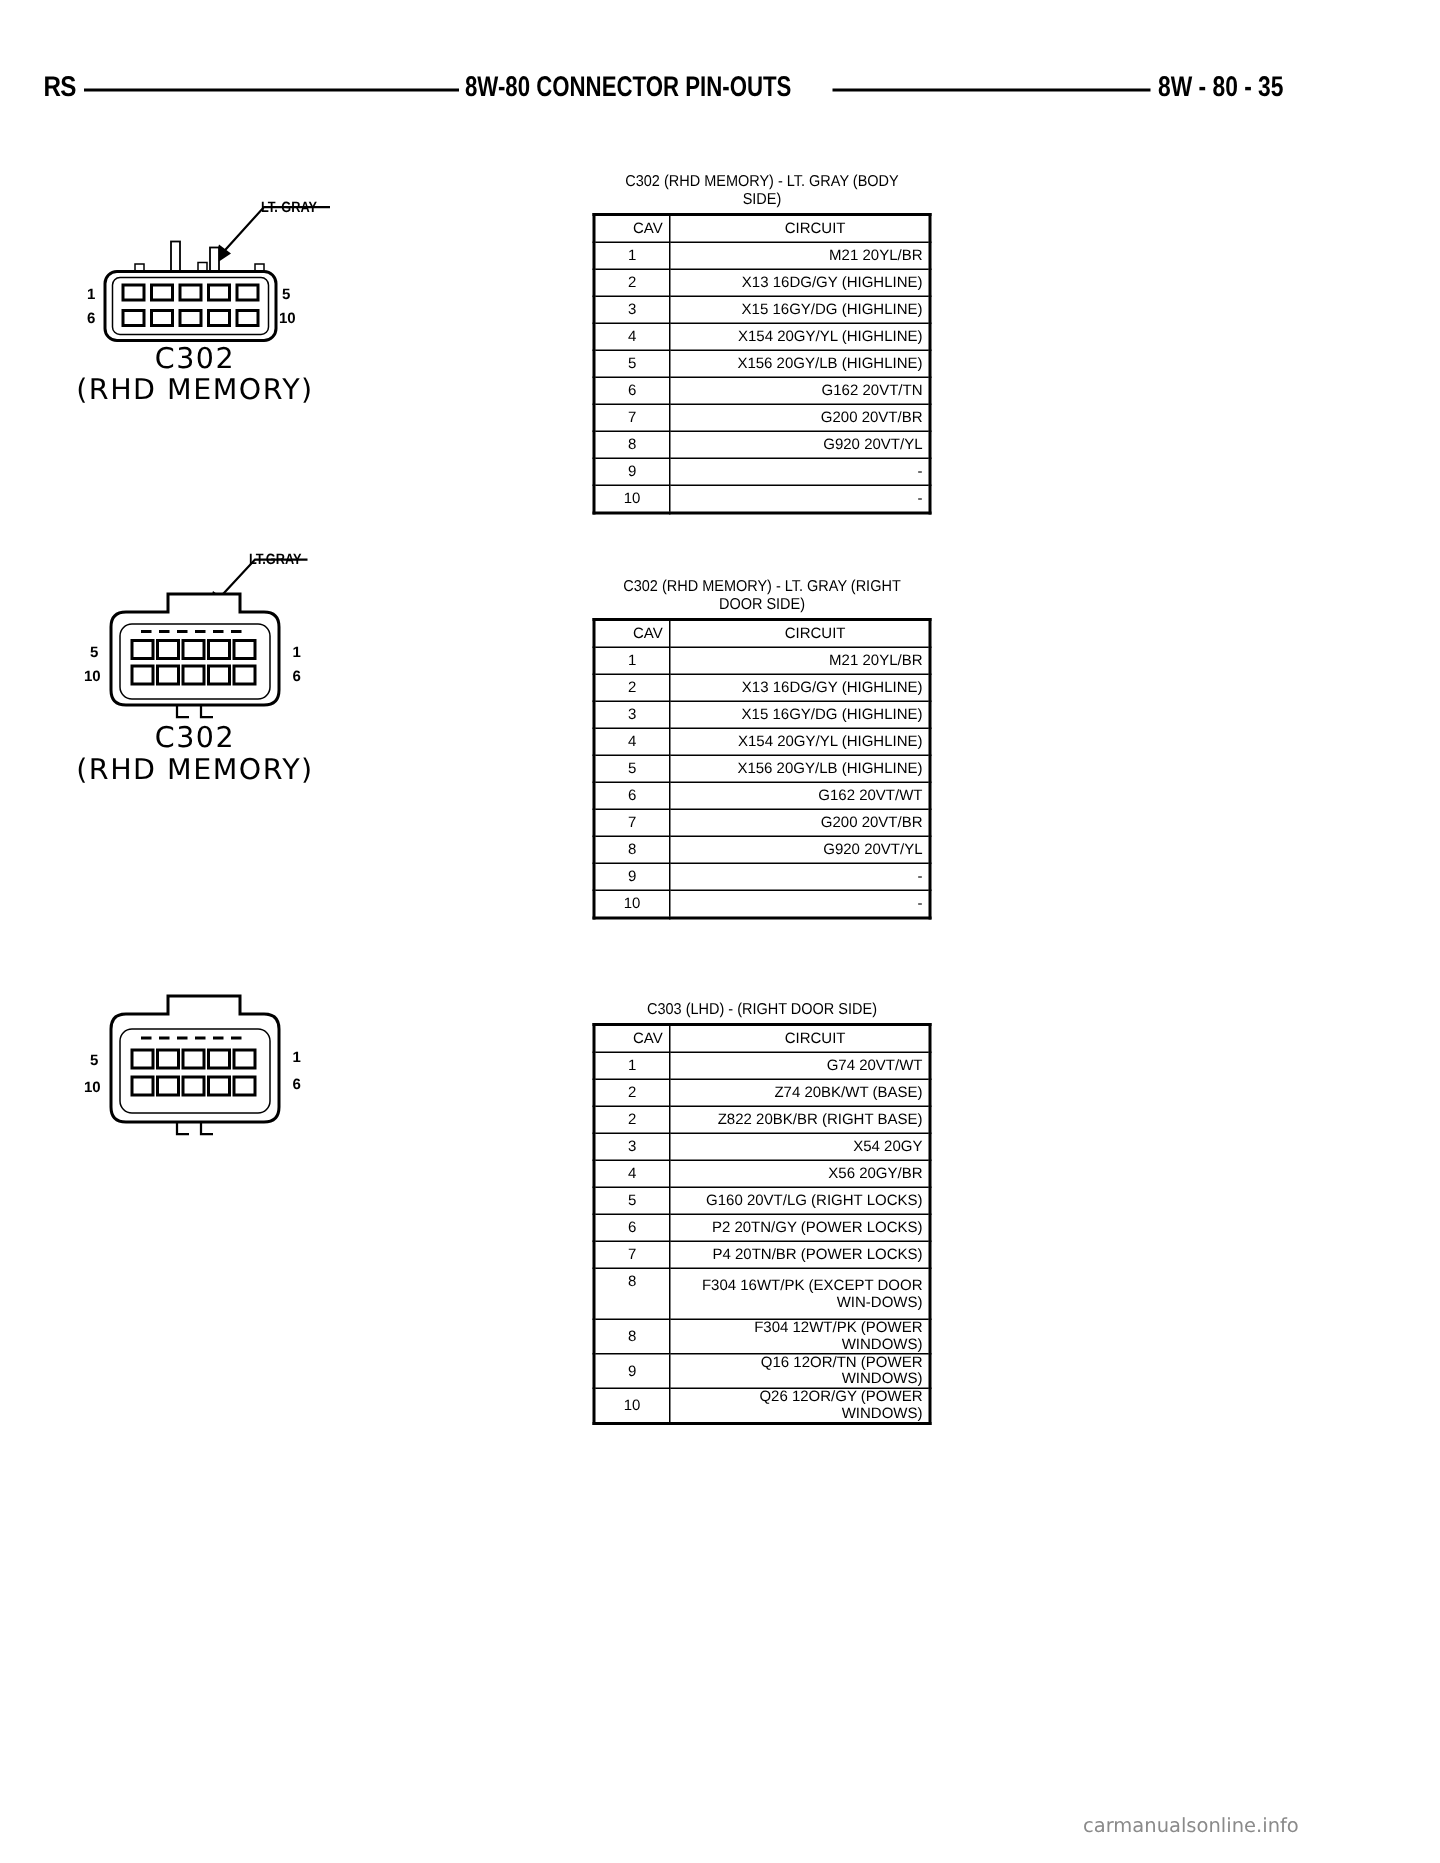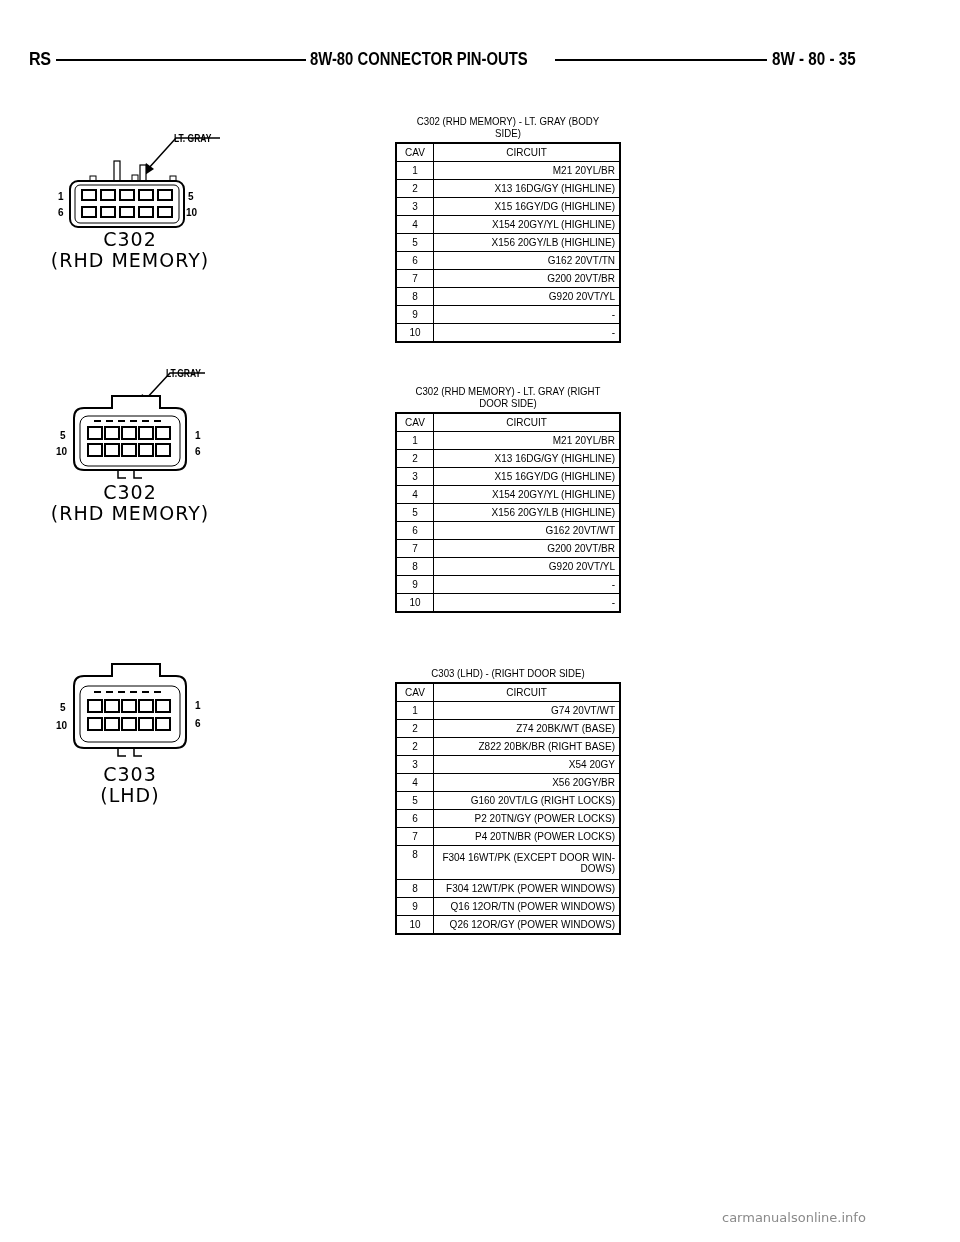--- a/index.html
+++ b/index.html
@@ -9,21 +9,21 @@
   .hdr-center { position:absolute; left:310px; top:4px; font-weight:bold; font-size:19px; transform:scaleX(0.78); transform-origin:left; white-space:nowrap; }
   .hdr-right { position:absolute; left:772px; top:4px; font-weight:bold; font-size:19px; transform:scaleX(0.8); transform-origin:left; white-space:nowrap; }
   .rule { position:absolute; top:15px; height:2px; background:#000; }
   .conn { position:absolute; }
   .conn svg { display:block; }
   .conn-label { position:absolute; text-align:center; font-family:"DejaVu Sans", sans-serif; font-size:19px; letter-spacing:1px; line-height:21px; }
   .table-block { position:absolute; left:395px; width:226px; }
   .tbl-title { font-size:10.5px; text-align:center; line-height:12px; margin-bottom:3px; transform:scaleX(0.92); transform-origin:center; white-space:pre-line; }
   table { border-collapse:collapse; width:226px; border:2px solid #000; }
   td, th { border:1px solid #000; font-size:10px; font-weight:normal; height:17px; padding:0 4px; line-height:11px; }
-  th { text-align:center; }
+  th { text-align:center;padding-left:25px; }
   td.cav { width:28px; text-align:center; }
   td.cir { text-align:right; }
   .watermark { position:absolute; left:722px; top:1210px; font-family:"DejaVu Sans", sans-serif; font-size:13px; color:#8a8a8a; }
 </style>
 </head>
 <body>
 
 <div class="header">
   <span class="hdr-left">RS</span>
   <div class="rule" style="left:56px;width:250px;"></div>
@@ -133,24 +133,20 @@
         <rect x="72" y="60" width="14" height="12"></rect>
         <rect x="89" y="60" width="14" height="12"></rect>
         <rect x="106" y="60" width="14" height="12"></rect>
     </g>
     <path d="M68,90 V98 H76 M84,90 V98 H92" fill="none" stroke="#000" stroke-width="1.5"></path>
   </svg>
   <span style="position:absolute;left:10px;top:44px;font-size:10px;font-weight:bold;">5</span>
   <span style="position:absolute;left:6px;top:62px;font-size:10px;font-weight:bold;">10</span>
   <span style="position:absolute;left:145px;top:42px;font-size:10px;font-weight:bold;">1</span>
   <span style="position:absolute;left:145px;top:60px;font-size:10px;font-weight:bold;">6</span>
-  <div class="conn-label" style="left:0;top:106px;width:160px;">
-    <div>C303</div>
-    <div>(LHD)</div>
-  </div>
 </div>
 
 <div class="table-block" style="top:115px;">
   <div class="tbl-title">C302 (RHD MEMORY) - LT. GRAY (BODY SIDE)</div>
   <table>
     <tbody>
         <tr>
           <th>CAV</th>
           <th>CIRCUIT</th>
         </tr>

